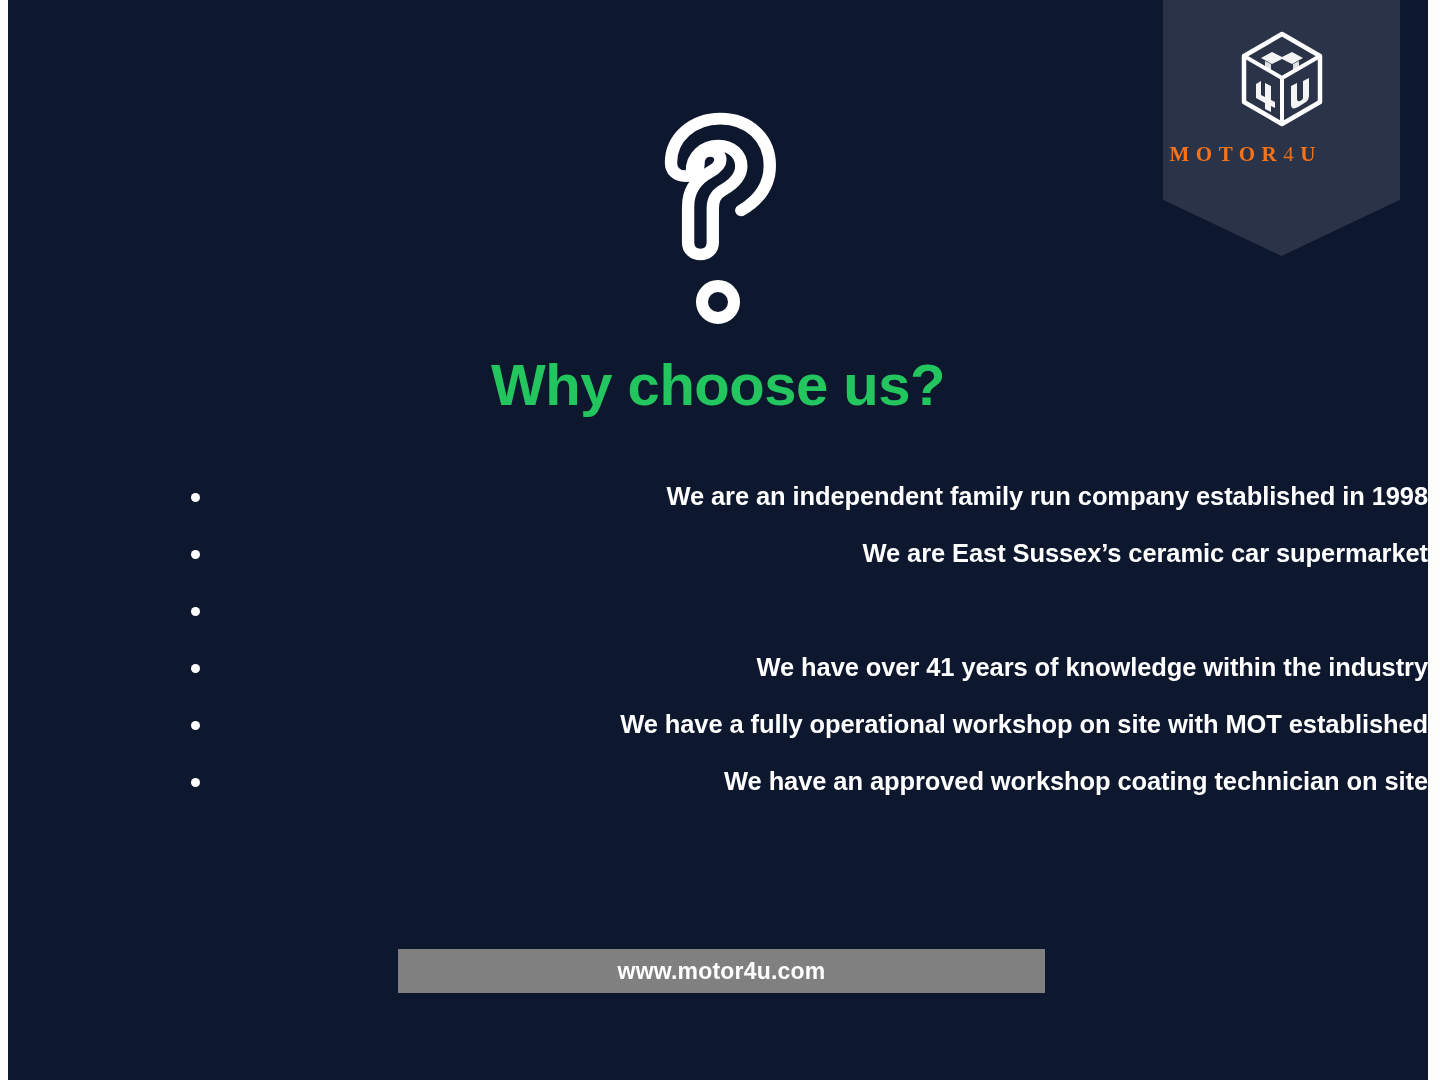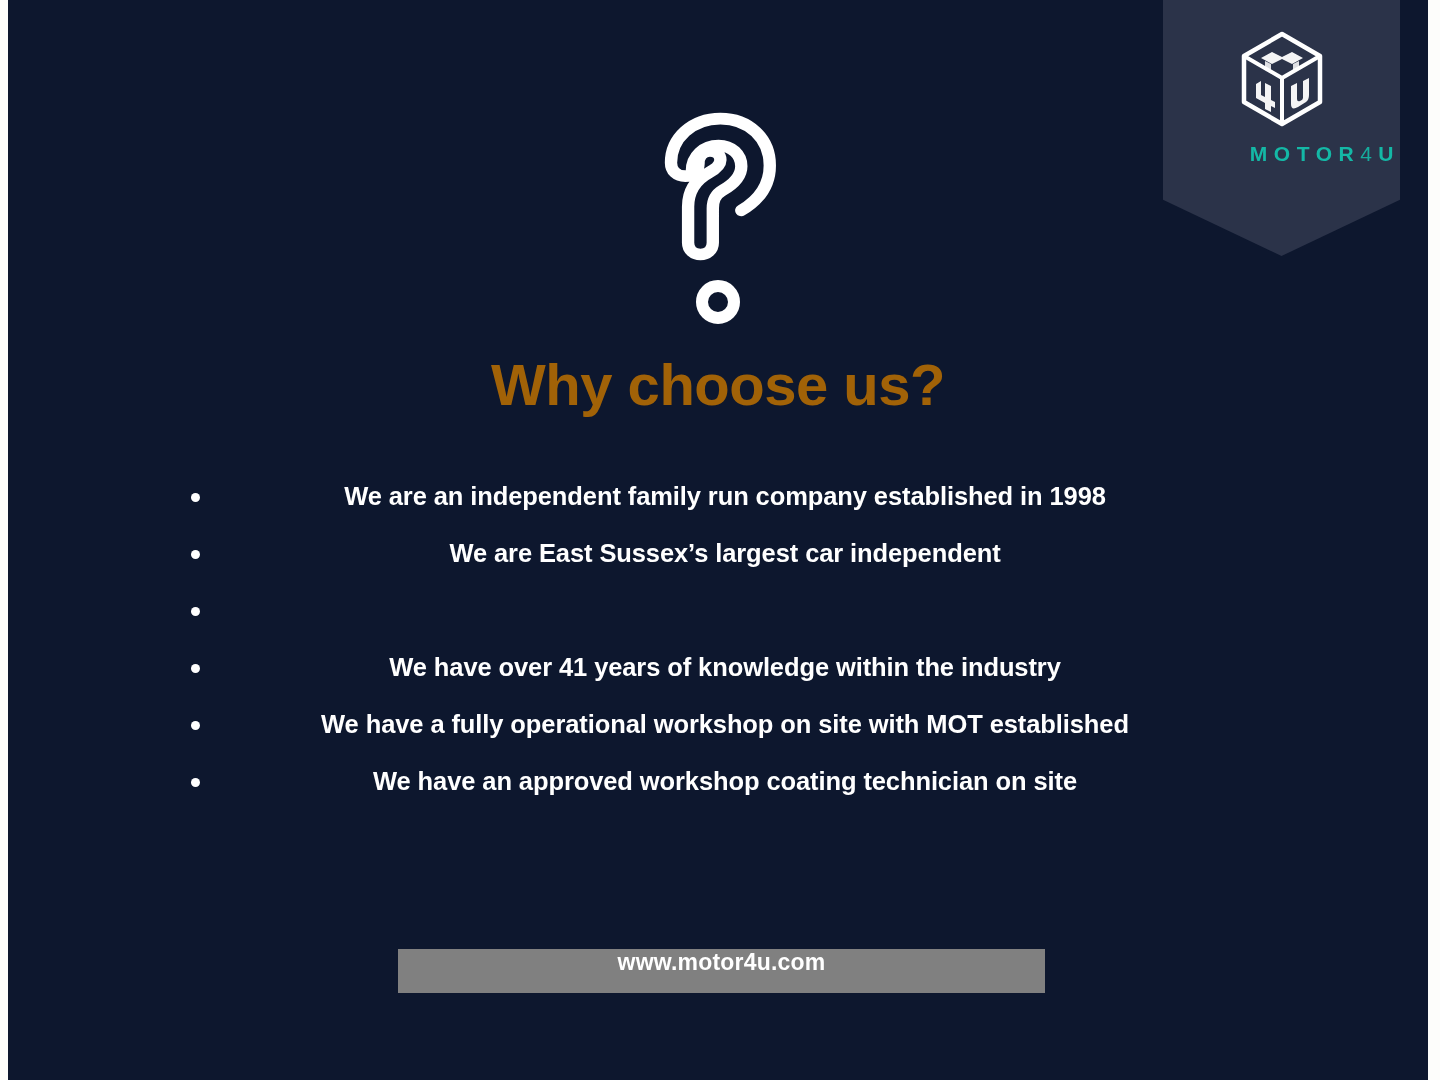--- a/index.html
+++ b/index.html
@@ -51,27 +51,27 @@
     width:96px;
     height:104px;
   }
   .brand-logo-mark svg { display:block; width:100%; height:100%; }
 
   .brand-wordmark {
     position:absolute;
     left:0;
     right:0;
     top:142px;
-    text-align:right;
-    color:#14b8a6;
+    text-align:left;
+    color:#f97316;
     font-size:21px;
     font-weight:700;
     letter-spacing:6.5px;
     text-indent:6.5px;
-    font-family:Liberation Sans, sans-serif;
+    font-family:Liberation Serif, serif;
   }
   .brand-wordmark .digit { font-weight:400; opacity:.92; }
 
   
   .question-mark {
     position:absolute;
     left:0;
     right:0;
     top:96px;
     display:flex;
@@ -79,41 +79,41 @@
   }
   .question-mark svg { display:block; width:136px; height:232px; }
 
   
   .headline {
     position:absolute;
     left:0;
     right:0;
     top:355px;
     text-align:center;
-    color:#a16207;
+    color:#22c55e;
     font-size:58px;
     font-weight:700;
     letter-spacing:-0.5px;
     line-height:1.05;
   }
 
   
   .benefits {
     position:absolute;
     left:0;
     right:0;
     top:468px;
     list-style:none;
   }
   .benefit-row {
     position:relative;
     height:57px;
     display:flex;
     align-items:center;
-    justify-content:center;
+    justify-content:flex-end;
     padding-left:14px;
   }
   .benefit-bullet {
     position:absolute;
     left:183px;
     top:50%;
     width:9px;
     height:9px;
     margin-top:-4px;
     border-radius:50%;
@@ -129,21 +129,21 @@
 
   
   .site-bar {
     position:absolute;
     left:390px;
     top:949px;
     width:647px;
     height:44px;
     background:#808080;
     display:flex;
-    align-items:flex-start;
+    align-items:center;
     justify-content:center;
   }
   .site-bar-text {
     color:#ffffff;
     font-size:23px;
     font-weight:700;
     letter-spacing:0.2px;
   }
 </style>
 </head>
@@ -203,21 +203,21 @@
 
     <h1 class="headline">Why choose us?</h1>
 
     <ul class="benefits">
       <li class="benefit-row">
         <span class="benefit-bullet"></span>
         <span class="benefit-text">We are an independent family run company established in 1998</span>
       </li>
       <li class="benefit-row">
         <span class="benefit-bullet"></span>
-        <span class="benefit-text">We are East Sussex’s largest car independent</span>
+        <span class="benefit-text">We are East Sussex’s ceramic car supermarket</span>
       </li>
       <li class="benefit-row">
         <span class="benefit-bullet"></span>
       </li>
       <li class="benefit-row">
         <span class="benefit-bullet"></span>
         <span class="benefit-text">We have over 41 years of knowledge within the industry</span>
       </li>
       <li class="benefit-row">
         <span class="benefit-bullet"></span>

